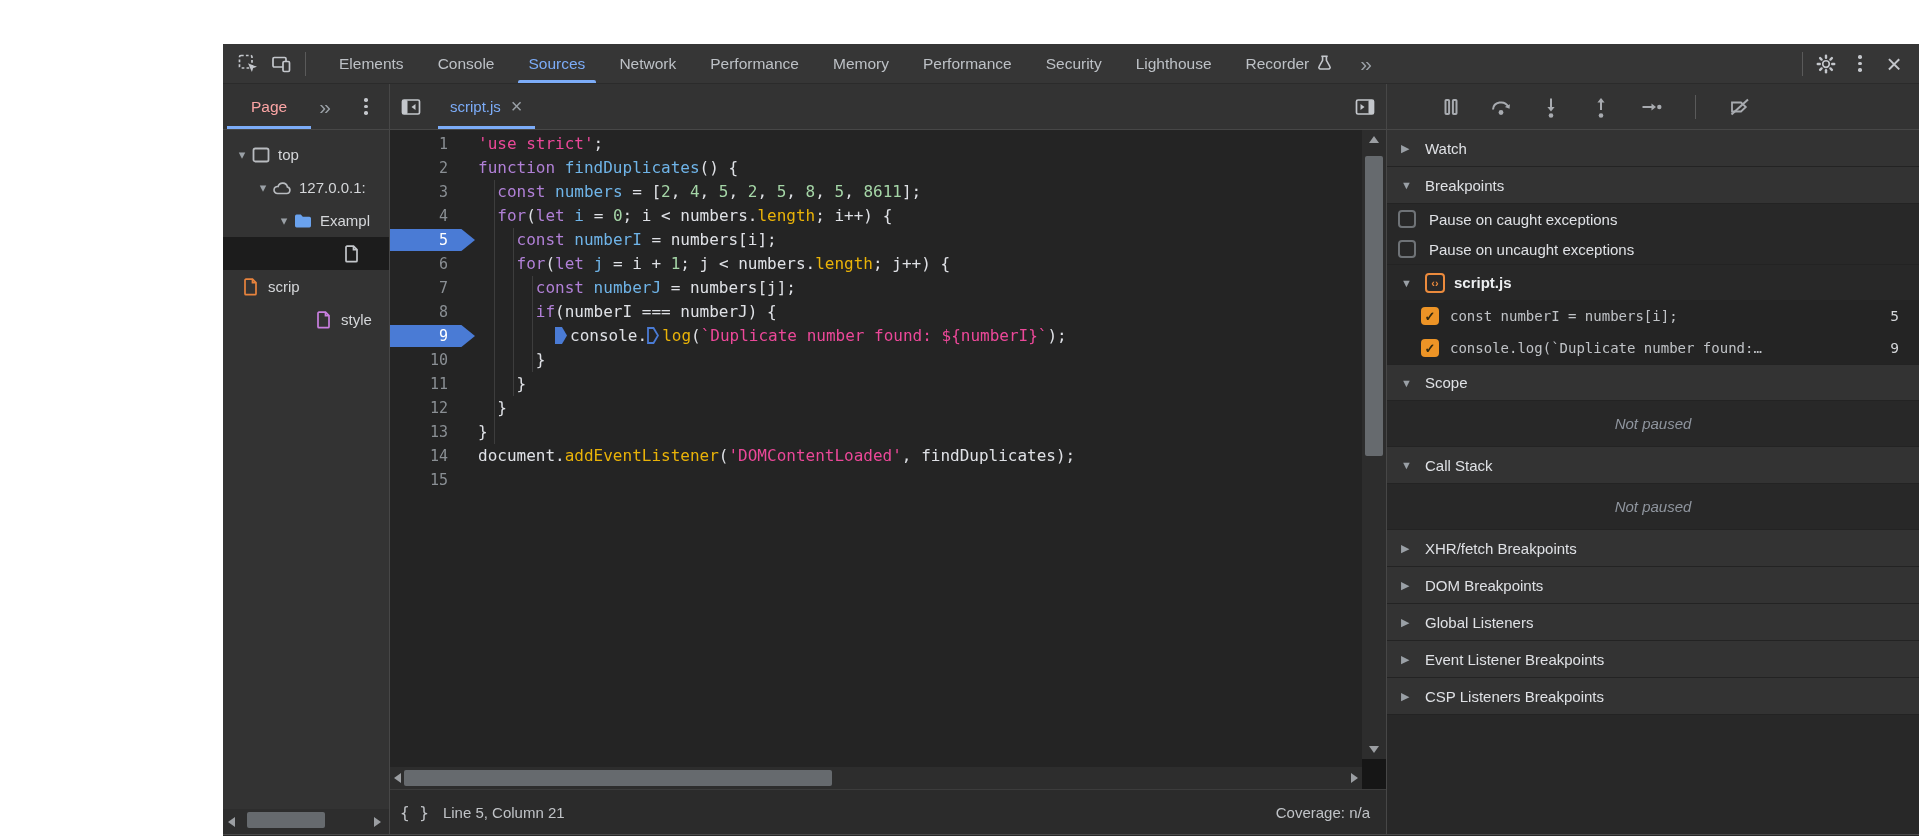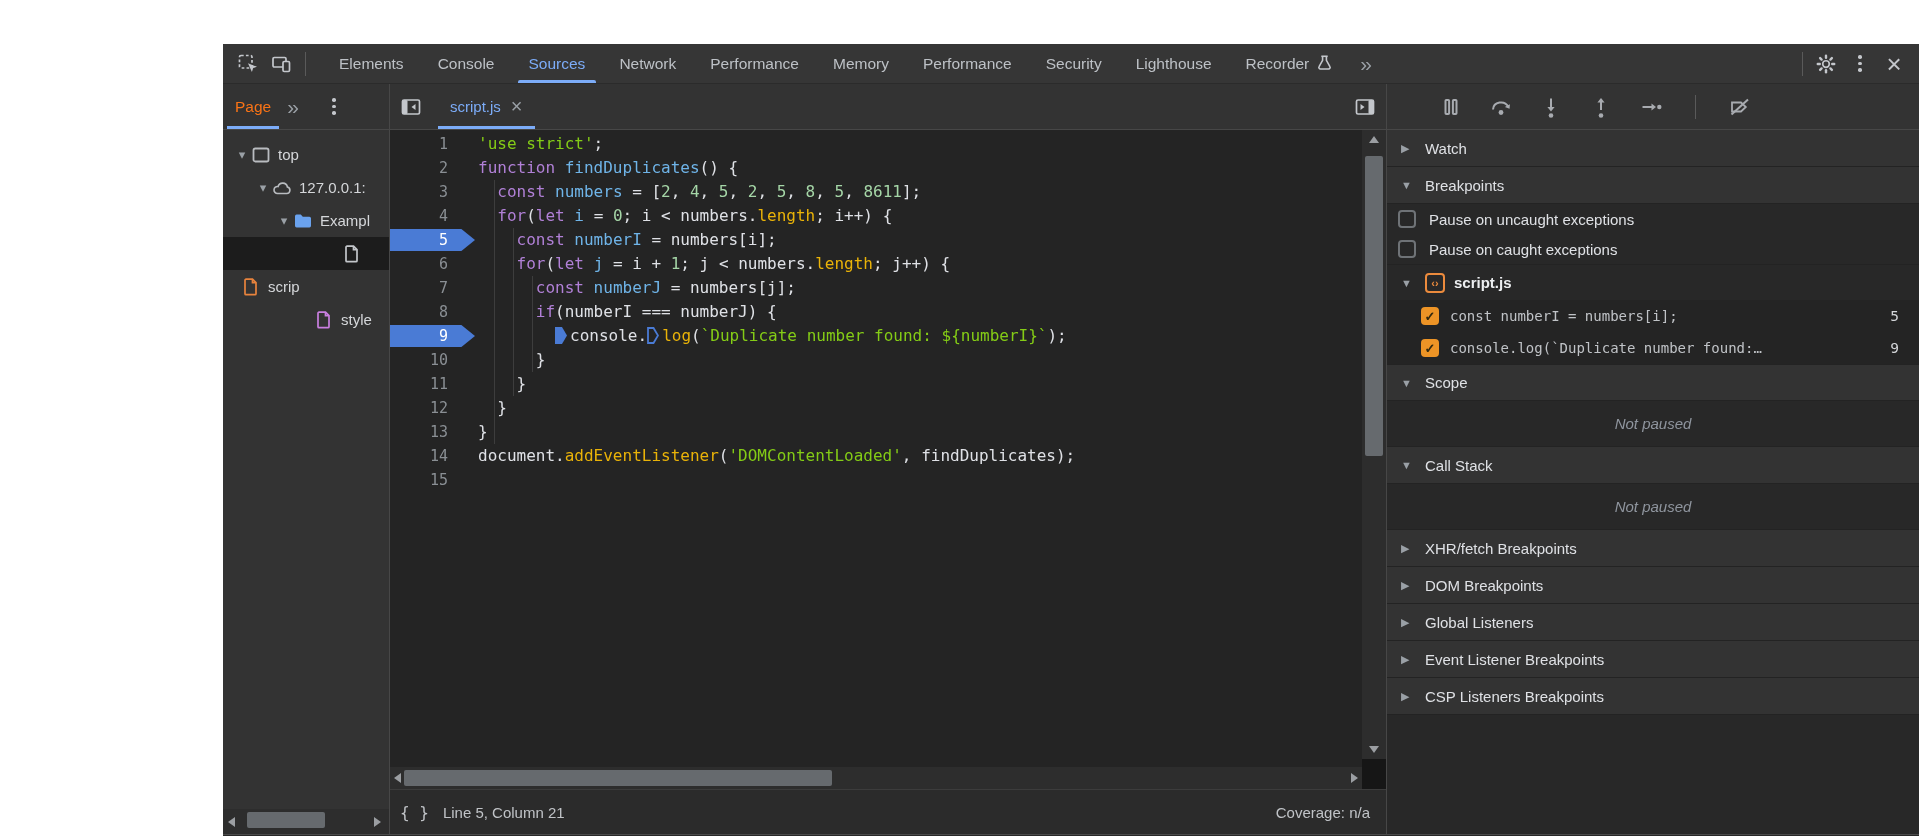--- a/index.html
+++ b/index.html
@@ -16,21 +16,21 @@
   .tab.sel { color:#7cacf8; }
   .tab.sel::after { content:""; position:absolute; left:6px; right:6px; bottom:0; height:3px; background:#7cacf8; border-radius:2px 2px 0 0; }
   .chev { font-size:21px; color:#9aa0a6; padding:0 10px; cursor:pointer; }
   .spacer { flex:1; }
   .x-glyph { font-size:26px; line-height:1; color:#c4c7cc; font-weight:300; }
   .dots { display:flex; flex-direction:column; gap:3px; }
   .dots i { width:3.5px; height:3.5px; border-radius:50%; background:#c4c7cc; }
 
   
   .nav-header { position:absolute; left:0; top:40px; width:167px; height:46px; background:#333333; border-bottom:1px solid #474747; border-right:1px solid #474747; display:flex; align-items:center; }
-  .nav-tab { position:relative; height:100%; display:flex; align-items:center; padding:0 12px; color:#f97316; font-size:15.5px; cursor:pointer; }
+  .nav-tab { position:relative; height:100%; display:flex; align-items:center; padding:0 28px; color:#fca5a5; font-size:15.5px; cursor:pointer; }
   .nav-tab::after { content:""; position:absolute; left:4px; right:4px; bottom:0; height:3px; background:#7cacf8; }
   .editor-tabbar { position:absolute; left:167px; top:40px; width:996px; height:46px; background:#333333; border-bottom:1px solid #474747; display:flex; align-items:center; }
   .file-tab { position:relative; height:100%; display:flex; align-items:center; gap:10px; padding:0 14px; margin-left:8px; font-size:15px; color:#7cacf8; cursor:pointer; }
   .file-tab::after { content:""; position:absolute; left:2px; right:2px; bottom:0; height:3px; background:#7cacf8; }
   .file-tab .close { color:#9aa0a6; font-size:20px; }
   .dbg-toolbar { position:absolute; left:1163px; top:40px; width:533px; height:46px; background:#333333; border-bottom:1px solid #474747; border-left:1px solid #474747; display:flex; align-items:center; gap:26px; padding-left:52px; }
   .dbg-btn { width:24px; height:24px; display:flex; align-items:center; justify-content:center; cursor:pointer; flex:none; }
 
   
   .nav-tree { position:absolute; left:0; top:86px; width:167px; height:679px; background:#333333; border-right:1px solid #474747; padding-top:8px; overflow:hidden; }
@@ -42,21 +42,21 @@
 
   
   .editor { position:absolute; left:167px; top:86px; width:972px; height:637px; background:#242424; overflow:hidden; font-family:"DejaVu Sans Mono","Liberation Mono",monospace; }
   .code-wrap { position:absolute; left:0; top:2px; width:100%; }
   .code-row { display:flex; height:24px; align-items:center; }
   .gutter { position:relative; width:88px; height:24px; flex:none; }
   .ln { position:absolute; right:30px; top:0; line-height:24px; font-size:15px; color:#8a8f94; z-index:2; }
   .gutter.bp .ln { color:#ffffff; }
   .bp-mark { position:absolute; left:0; right:3px; top:1px; bottom:1px; background:#4a7bd5; clip-path:polygon(0 0, 84% 0, 100% 50%, 84% 100%, 0 100%); z-index:1; }
   .code-text { white-space:pre; font-size:16px; line-height:24px; color:#dfe1e6; }
-  .tk-k { color:#b180d7; } .tk-d { color:#6fb4e8; } .tk-s { color:#84cc16; }
+  .tk-k { color:#b180d7; } .tk-d { color:#6fb4e8; } .tk-s { color:#ec4899; }
   .tk-n { color:#a5d6a7; } .tk-f { color:#eab308; } .tk-p { color:#dfe1e6; }
   .inl-bp { display:inline-block; vertical-align:-3px; margin-right:3px; }
   .guide { position:absolute; width:1px; background:#3d3d3d; z-index:0; }
   .editor-vscroll { position:absolute; left:1139px; top:86px; width:24px; height:629px; background:#2d2d2d; }
   .vthumb { position:absolute; left:3px; width:18px; background:#666a6e; border-radius:2px; }
   .scroll-corner { position:absolute; left:1139px; top:715px; width:24px; height:30px; background:#161616; }
   .editor-hscroll { position:absolute; left:167px; top:723px; width:972px; height:22px; background:#2d2d2d; }
   .hthumb { position:absolute; top:3px; height:16px; background:#666a6e; border-radius:2px; }
   .tri { width:0; height:0; position:absolute; }
   .tri-left  { border-top:5px solid transparent; border-bottom:5px solid transparent; border-right:7px solid #9b9ea2; }
@@ -451,25 +451,25 @@
     <div class="sec-h">
       <span class="arr">▶</span>
       <span>Watch</span>
     </div>
     <div class="sec-h">
       <span class="arr">▼</span>
       <span>Breakpoints</span>
     </div>
     <div class="cb-row">
       <span class="cb"></span>
-      <span>Pause on uncaught exceptions</span>
+      <span>Pause on caught exceptions</span>
     </div>
     <div class="cb-row">
       <span class="cb"></span>
-      <span>Pause on caught exceptions</span>
+      <span>Pause on uncaught exceptions</span>
     </div>
     <div class="grp-row">
       <span class="arr">▼</span>
       <span class="js-ico">‹›</span>
       <span style="font-weight:bold">script.js</span>
     </div>
     <div class="bp-entry">
       <span class="cb on"></span>
       <span class="bp-code">const numberI = numbers[i];</span>
       <span class="bp-line">5</span>

